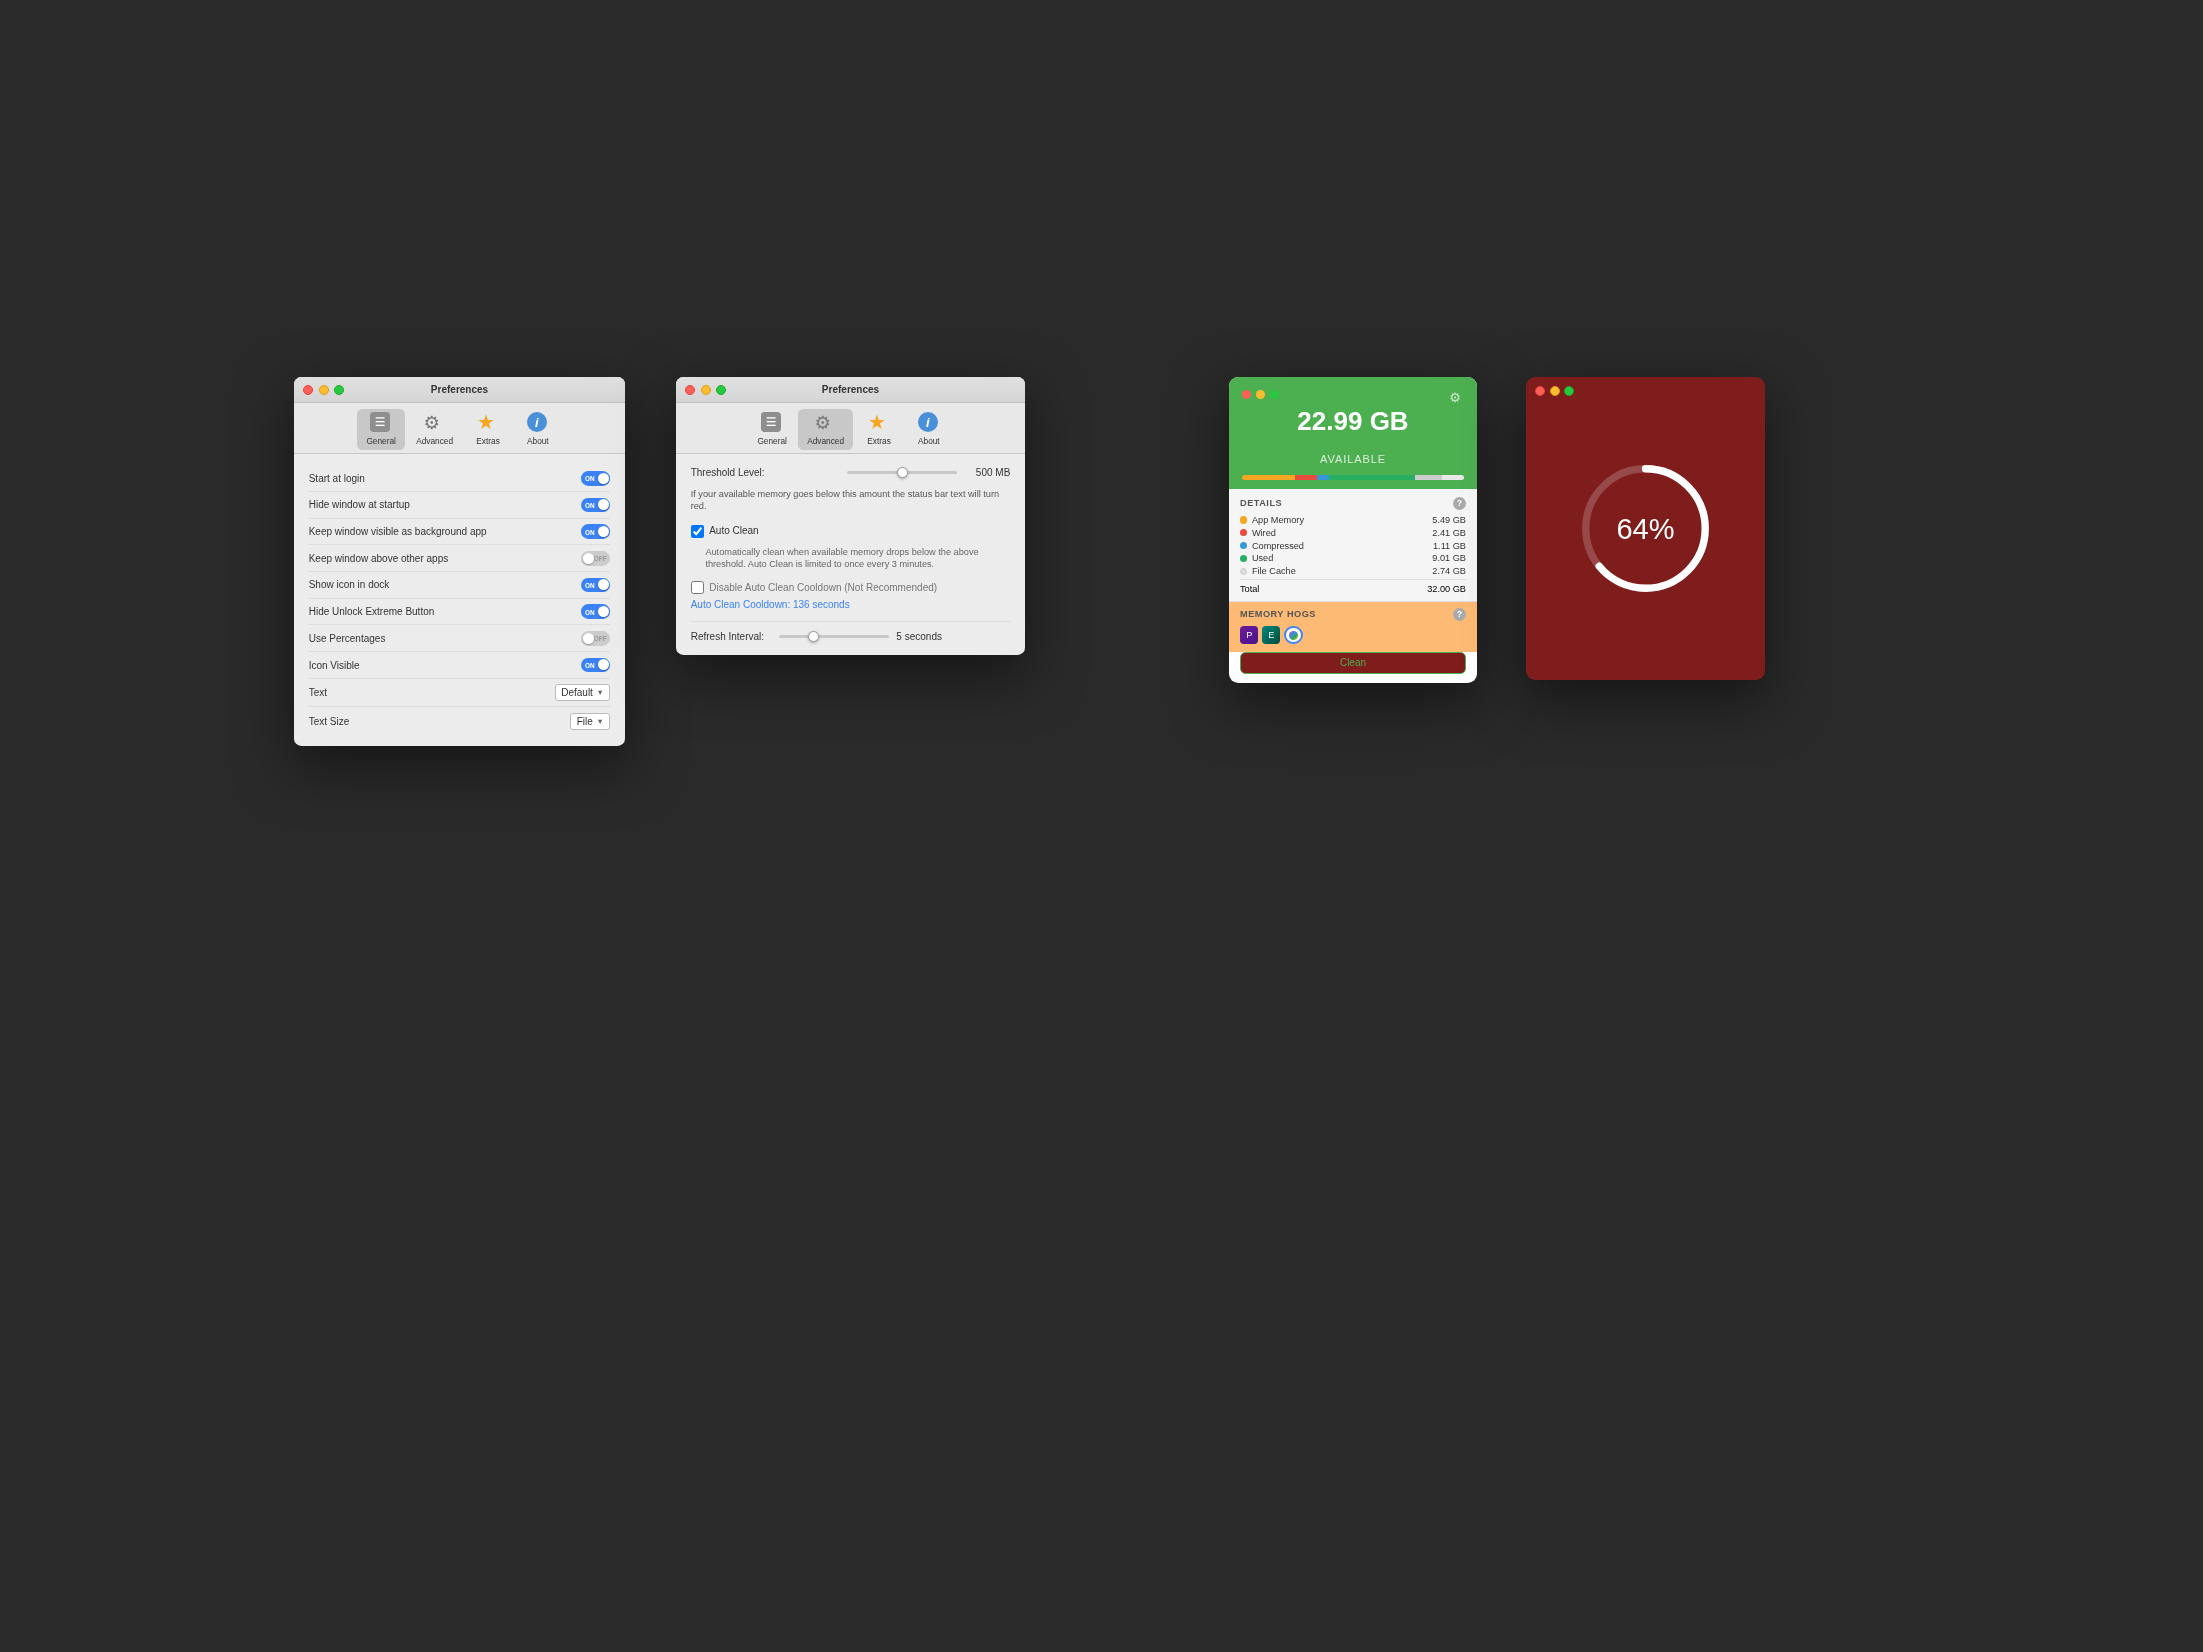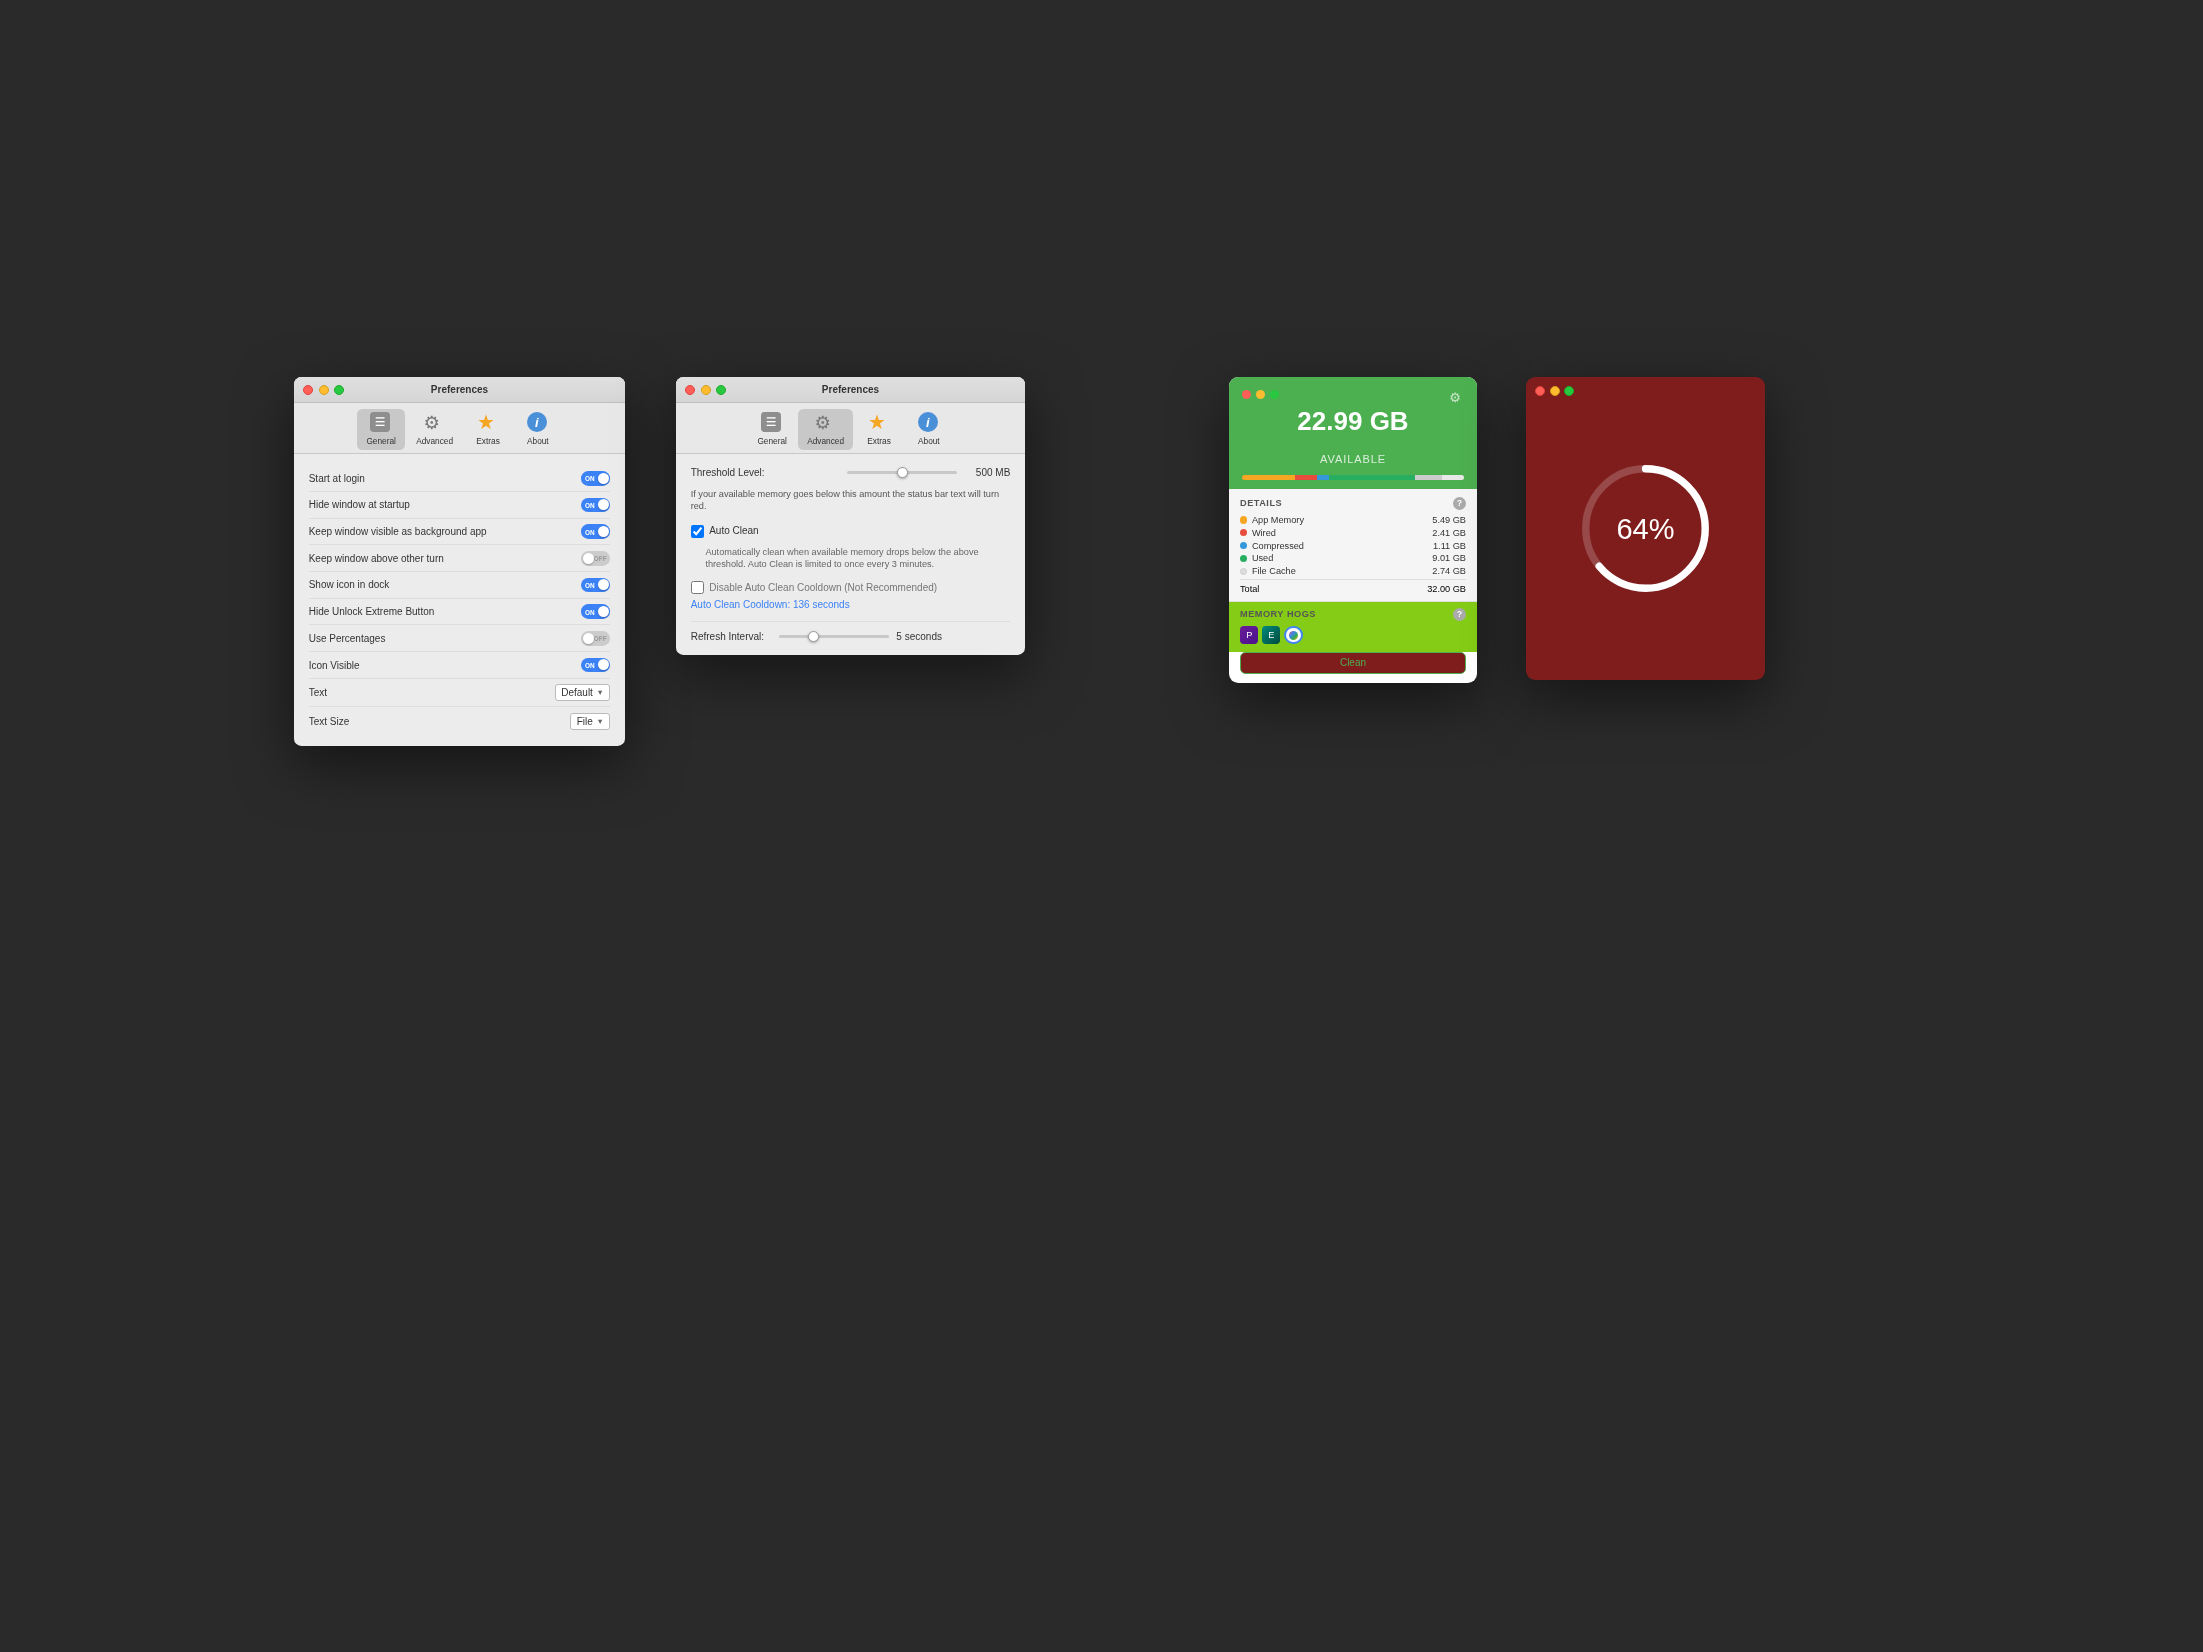--- a/index.html
+++ b/index.html
@@ -402,21 +402,21 @@
     .mem-total-row {
       display: flex;
       justify-content: space-between;
       font-size: 9.2px;
       margin-top: 1.8px;
       padding-top: 3.7px;
       border-top: 0.9px solid #ddd;
     }
 
     .mem-hogs {
-      background: #84cc16;
+      background: #fdba74;
       border-top: 0.9px solid #ddd;
       padding: 5.5px 11px 7.3px;
     }
     .mem-hogs-header {
       display: flex;
       justify-content: space-between;
       align-items: center;
       margin-bottom: 5.5px;
     }
     .mem-hogs-title {
@@ -556,21 +556,21 @@
       </div>
     </div>
     <div class="pref-row">
       <span>Keep window visible as background app</span>
       <div class="toggle on">
         <div class="toggle-knob"></div>
         <span class="toggle-label">ON</span>
       </div>
     </div>
     <div class="pref-row">
-      <span>Keep window above other turn</span>
+      <span>Keep window above other apps</span>
       <div class="toggle off">
         <div class="toggle-knob"></div>
         <span class="toggle-label">OFF</span>
       </div>
     </div>
     <div class="pref-row">
       <span>Show icon in dock</span>
       <div class="toggle on">
         <div class="toggle-knob"></div>
         <span class="toggle-label">ON</span>

